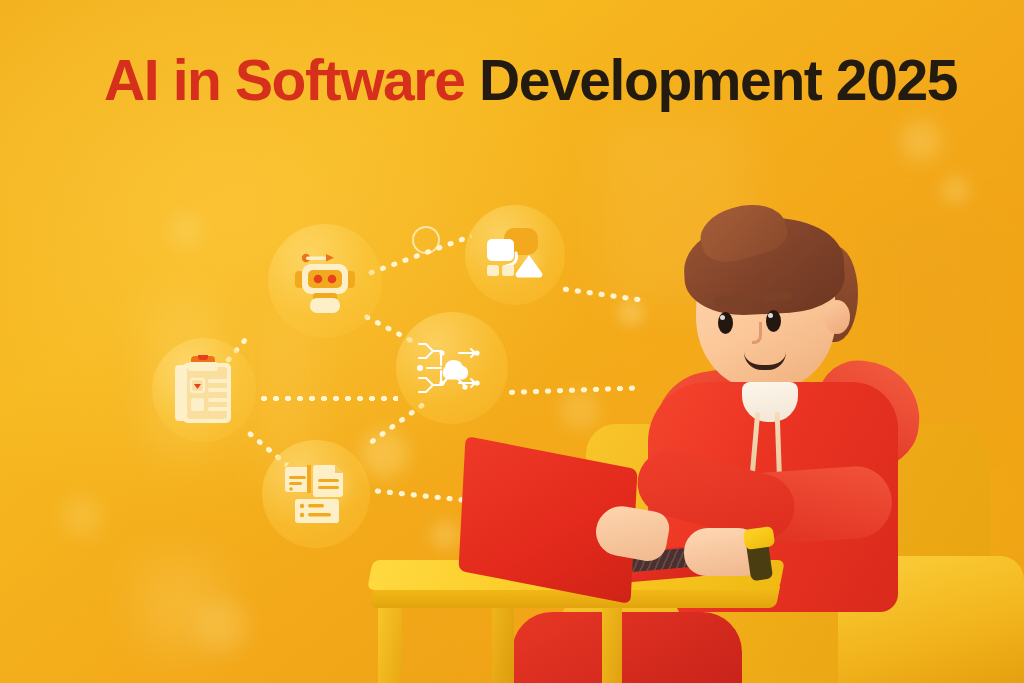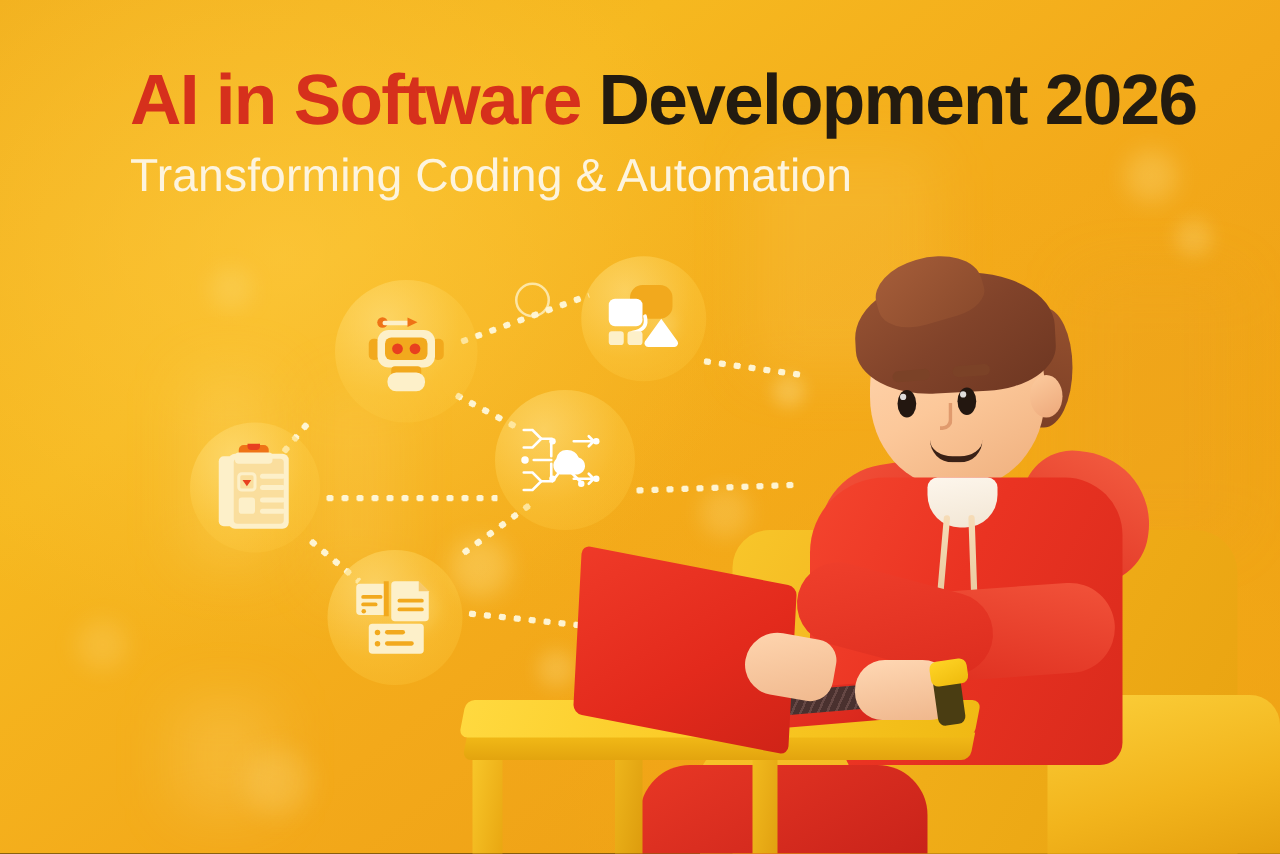--- a/index.html
+++ b/index.html
@@ -377,18 +377,17 @@
     <div class="lap-lid"></div>
     <div class="arm-r"></div>
     <div class="hand-r"></div>
     <div class="hand-l"></div>
     <div class="watch-band"></div>
     <div class="watch-face"></div>
   </div>
 
   <div class="headline-wrap">
     <div class="headline">
-      <span class="h-red">AI in Software</span><span>&nbsp;</span><span class="h-dark">Development 2026</span>
-    </div>
-    <div class="subtitle">Transforming Coding &amp; Automation</div>
+      <span class="h-red">AI in Software</span><span>&nbsp;</span><span class="h-dark">Development 2025</span>
+    </div>
   </div>
 
 </div>
 
 </body></html>

